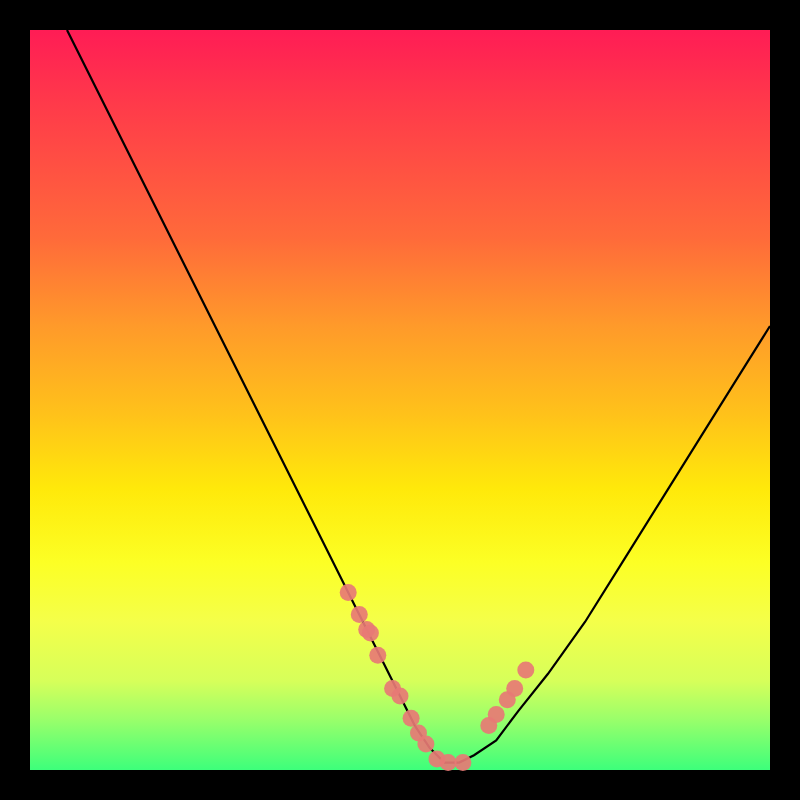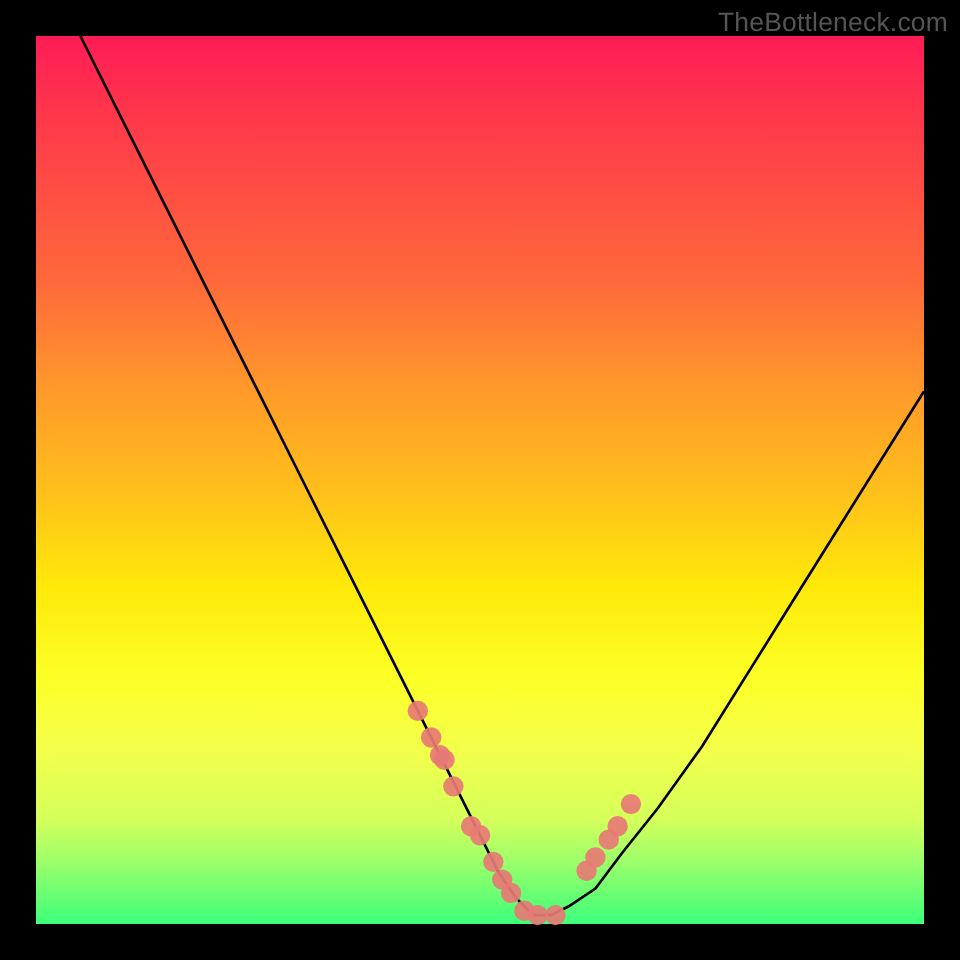--- a/index.html
+++ b/index.html
@@ -54,21 +54,20 @@
     top: 0;
     width: 740px;
     height: 740px;
     overflow: visible;
   }
 </style>
 </head>
 <body>
 
 <div class="outer">
-  <div class="attribution">TheBottleneck.com</div>
 
   <div class="plot">
     <svg class="curve" viewBox="0 0 740 740" preserveAspectRatio="none">
       <path id="curve-path" d="M37.0 0.0 L74.0 74.0 L111.0 148.0 L148.0 222.0 L185.0 296.0 L222.0 370.0 L259.0 444.0 L296.0 518.0 L325.6 577.2 L347.8 621.6 L370.0 666.0 L384.8 695.6 L399.6 717.8 L414.4 732.6 L429.2 732.6 L444.0 725.2 L466.2 710.4 L488.4 680.8 L518.0 643.8 L555.0 592.0 L592.0 532.8 L629.0 473.6 L666.0 414.4 L703.0 355.2 L740.0 296.0" fill="none" stroke="#000" stroke-width="2.2"></path>
       <g id="markers">
           <circle cx="318.2" cy="562.4" r="8.5" fill="#e77a75" fill-opacity="0.92"></circle>
           <circle cx="329.3" cy="584.6" r="8.5" fill="#e77a75" fill-opacity="0.92"></circle>
           <circle cx="336.7" cy="599.4" r="8.5" fill="#e77a75" fill-opacity="0.92"></circle>
           <circle cx="340.4" cy="603.1" r="8.5" fill="#e77a75" fill-opacity="0.92"></circle>
           <circle cx="347.8" cy="625.3" r="8.5" fill="#e77a75" fill-opacity="0.92"></circle>

